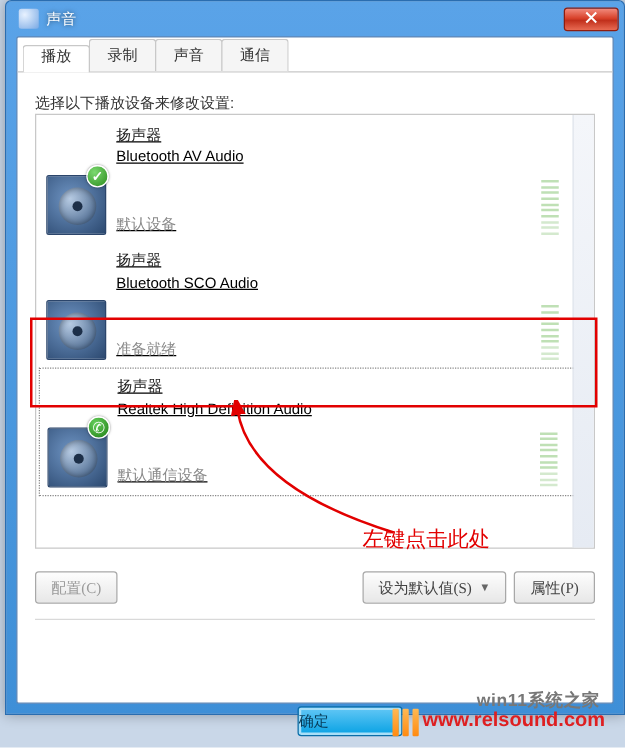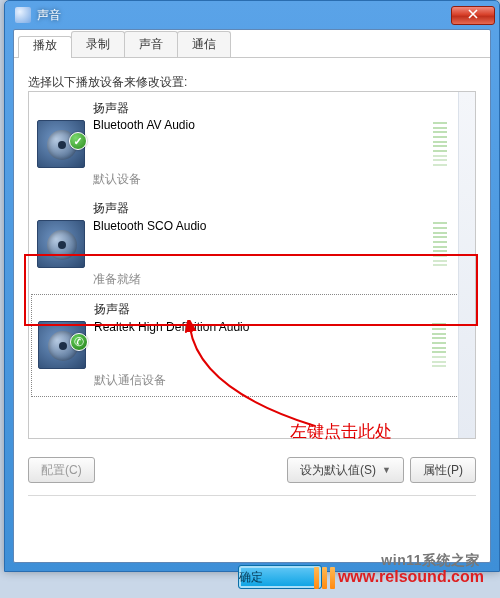--- a/index.html
+++ b/index.html
@@ -100,24 +100,25 @@
   }
   .device-list::after { 
     content:"";
     position:absolute; right:0; top:0; bottom:0; width:16px;
     background: linear-gradient(180deg,#f4f6fa,#e6ebf3);
     border-left:1px solid #dbe1ea;
   }
 
   .device {
     display:flex;
-    align-items:center;
+    align-items:flex-end;
     padding: 6px 22px 6px 6px;
     gap: 8px;
     position:relative;
+    text-decoration:underline;
   }
   .device.selected {
     border: 1px dotted #888;
   }
   .dev-icon {
     width: 48px; height: 48px;
     background: radial-gradient(circle at 40% 40%, #6f95c4, #2b486f);
     border: 1px solid #2b456b;
     border-radius: 2px;
     position:relative;
@@ -181,20 +182,21 @@
     font-size: 17px;
     z-index:6;
   }
 
   
   .bottom-row {
     display:flex;
     justify-content:space-between;
     margin-top: 18px;
     gap: 6px;
+    font-family: Liberation Serif, serif;
   }
   .btn {
     height: 26px;
     border: 1px solid #a8a8a8;
     background: linear-gradient(180deg,#fdfdfd,#e7e7e7);
     border-radius: 3px;
     padding: 0 12px;
     display:flex; align-items:center; justify-content:center;
     color:#444;
     white-space:nowrap;

